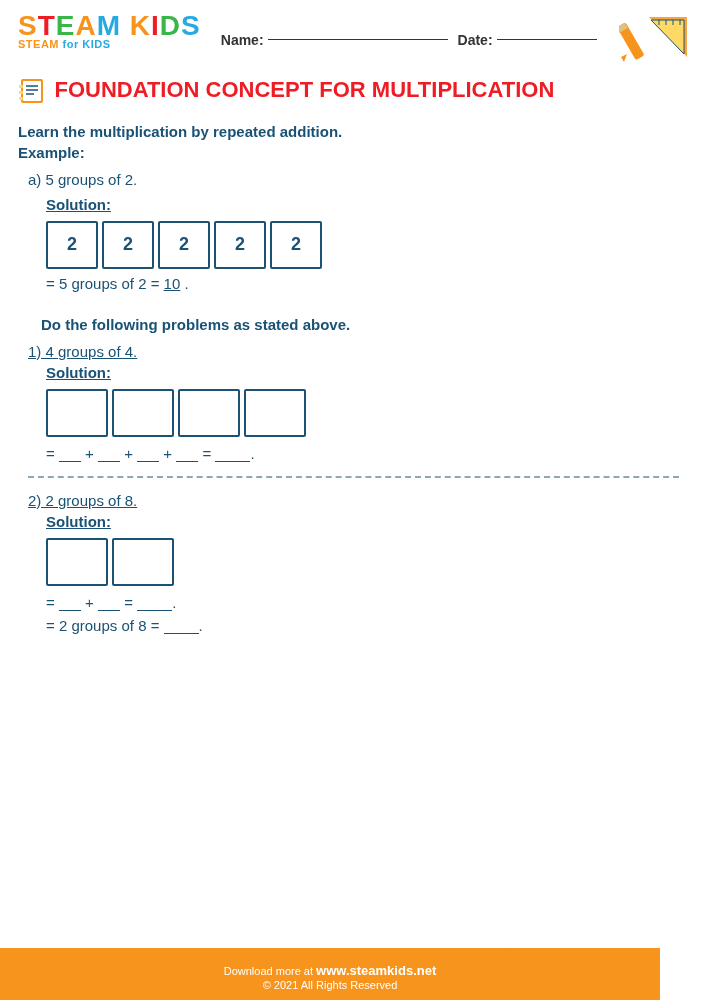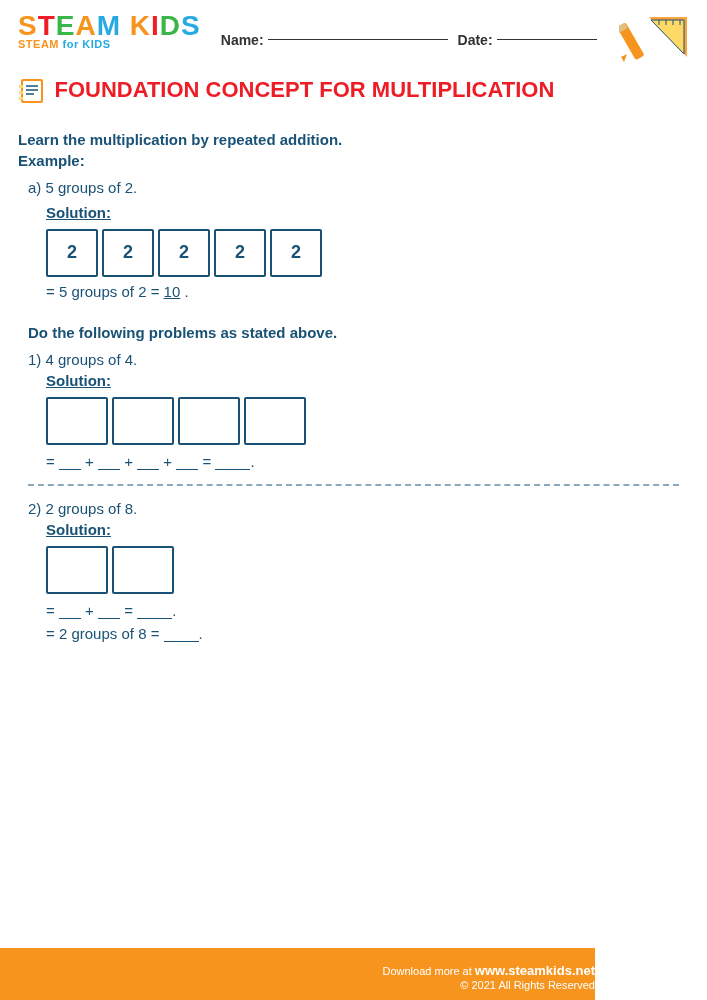--- a/index.html
+++ b/index.html
@@ -91,21 +91,21 @@
       font-weight: 900;
       color: #ee1c25;
       text-transform: uppercase;
       display: inline;
     }
 
     .subtitle {
       font-size: 15px;
       font-weight: bold;
       color: #1a5276;
-      margin-top: 24px;
+      margin-top: 16px;
       padding: 0 18px;
     }
     .example-label {
       font-size: 15px;
       font-weight: bold;
       color: #1a5276;
       padding: 4px 18px 0 18px;
     }
 
     
@@ -174,29 +174,30 @@
       border-top: 2px dashed #1a5276;
       margin: 14px 0;
       opacity: 0.5;
     }
 
     
     .section-header {
       font-size: 15px;
       font-weight: bold;
       color: #1a5276;
-      margin: 8px 0 10px 0;
+      margin: 8px 0 10px 13px;
     }
 
     
     .problem-number {
       font-size: 15px;
       color: #1a5276;
       font-weight: normal;
       margin: 6px 0 4px 0;
+      text-decoration: underline;
     }
 
     
     .blank-short {
       display: inline-block;
       border-bottom: 1.5px solid #1a5276;
       width: 22px;
       vertical-align: bottom;
     }
     .blank-ans {
@@ -204,26 +205,26 @@
       border-bottom: 1.5px solid #1a5276;
       width: 35px;
       vertical-align: bottom;
     }
 
     
     .footer {
       position: absolute;
       bottom: 0;
       left: 0;
-      width: 595px;
+      width: 660px;
       height: 52px;
       background: #f7941d;
       display: flex;
       flex-direction: column;
-      align-items: flex-end;
+      align-items: center;
       justify-content: center;
     }
     .footer-wave {
       position: absolute;
       top: -12px;
       left: 0;
       width: 100%;
       overflow: hidden;
       height: 18px;
     }

